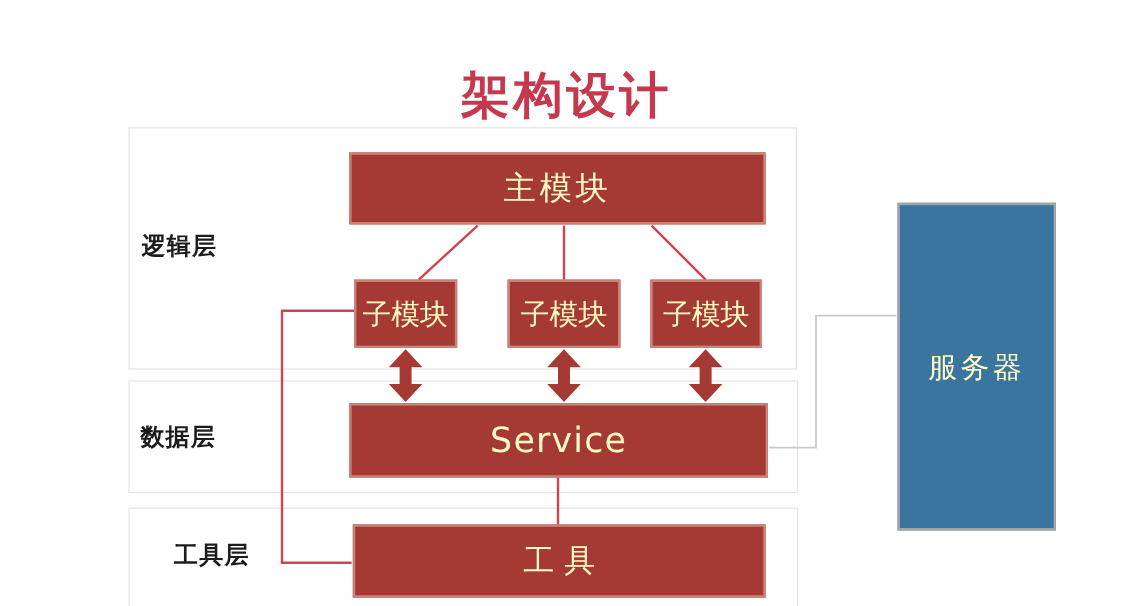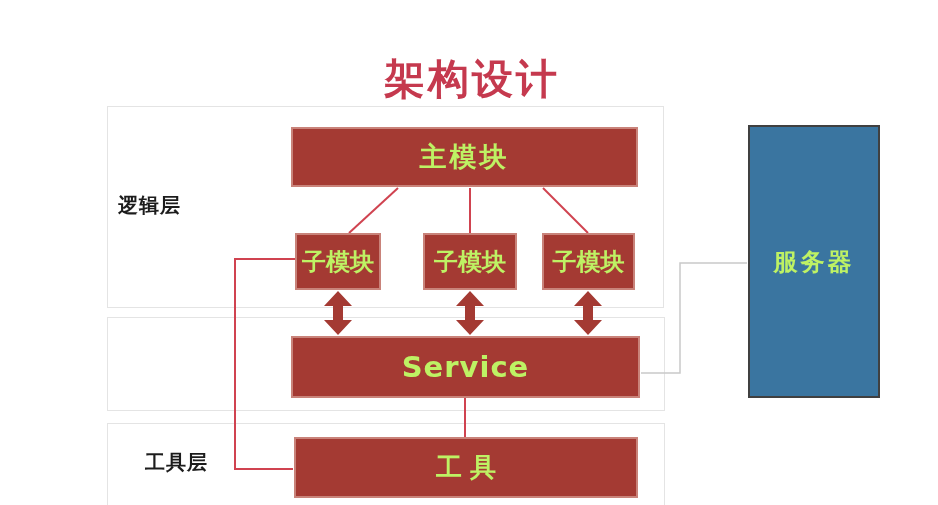--- a/index.html
+++ b/index.html
@@ -37,24 +37,24 @@
     color:var(--label-black); letter-spacing:1px; white-space:nowrap;
   }
   .label-logic { left:118px; top:192px; }
   .label-data  { left:117px; top:351px; }
   .label-tool  { left:117px; top:449px;margin-left:28px; }
 
   svg.wires { position:absolute; left:0; top:0; z-index:2; pointer-events:none; }
 
   .node {
     position:absolute; z-index:3; display:flex; align-items:center; justify-content:center;
-    color:#bef264; font-weight:700; box-sizing:border-box; white-space:nowrap;
+    color:#fef9c3; font-weight:400; box-sizing:border-box; white-space:nowrap;
   }
   .node.red  { background:var(--box-red); border:2px solid #c9837a; }
-  .node.blue { background:var(--server-blue); border:2px solid #404040; }
+  .node.blue { background:var(--server-blue); border:2px solid #a3a3a3;margin-top:44px; }
 
   .main-module { left:291px; top:127px; width:347px; height:60px; font-size:27px; letter-spacing:3px; }
   .sub-1 { left:295px; top:233px; width:86px; height:57px; font-size:24px; }
   .sub-2 { left:423px; top:233px; width:94px; height:57px; font-size:24px; }
   .sub-3 { left:542px; top:233px; width:93px; height:57px; font-size:24px; }
   .service-box { left:291px; top:336px; width:349px; height:62px; font-size:29px; letter-spacing:1px; }
   .tool-box { left:294px; top:437px; width:344px; height:61px; font-size:26px; letter-spacing:8px; text-indent:8px; }
   .server-box { left:748px; top:125px; width:132px; height:273px; font-size:24px; letter-spacing:3px; }
 </style>
 </head>
@@ -62,20 +62,21 @@
 
 <div class="stage">
 
   <div class="page-title">架构设计</div>
 
   <div class="band band-logic"></div>
   <div class="band band-data"></div>
   <div class="band band-tool"></div>
 
   <div class="layer-label label-logic">逻辑层</div>
+  <div class="layer-label label-data">数据层</div>
   <div class="layer-label label-tool">工具层</div>
 
   <svg class="wires" width="938" height="505" viewBox="0 0 938 505">
 
     <path d="M398 188 L349 233" stroke="var(--connector-red)" stroke-width="2" fill="none"></path>
     <path d="M470 188 L470 233" stroke="var(--connector-red)" stroke-width="2" fill="none"></path>
     <path d="M543 188 L588 233" stroke="var(--connector-red)" stroke-width="2" fill="none"></path>
 
     <path d="M295 259 L235 259 L235 469 L293 469" stroke="var(--connector-red)" stroke-width="2" fill="none"></path>
 

